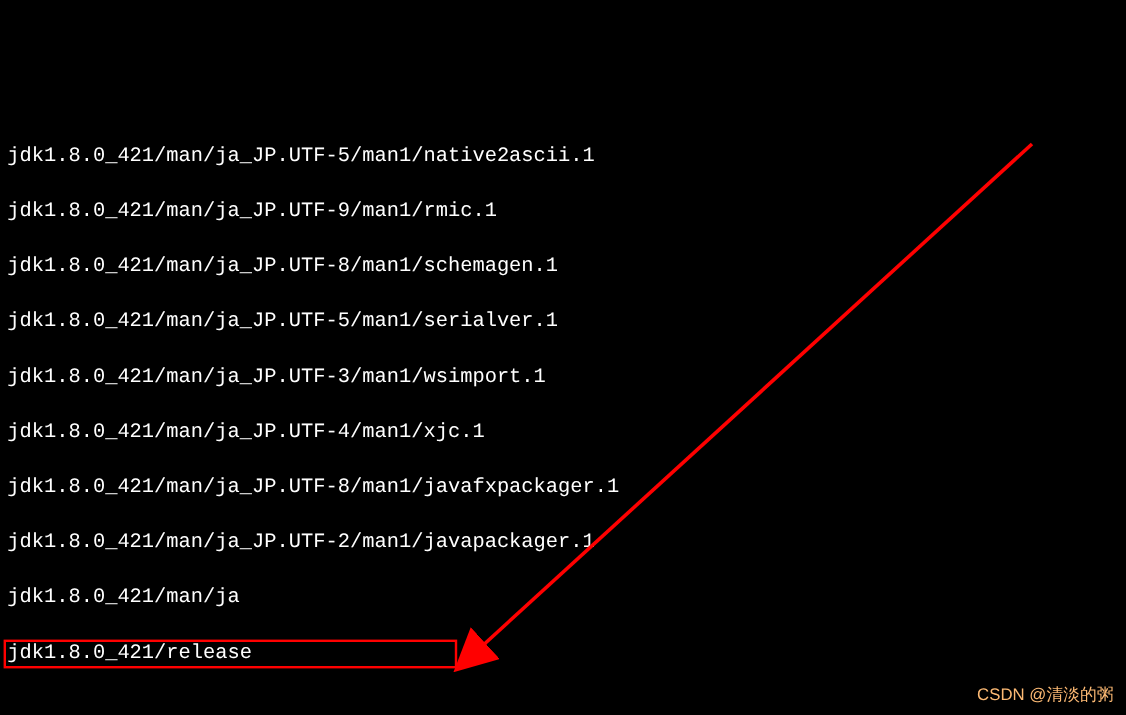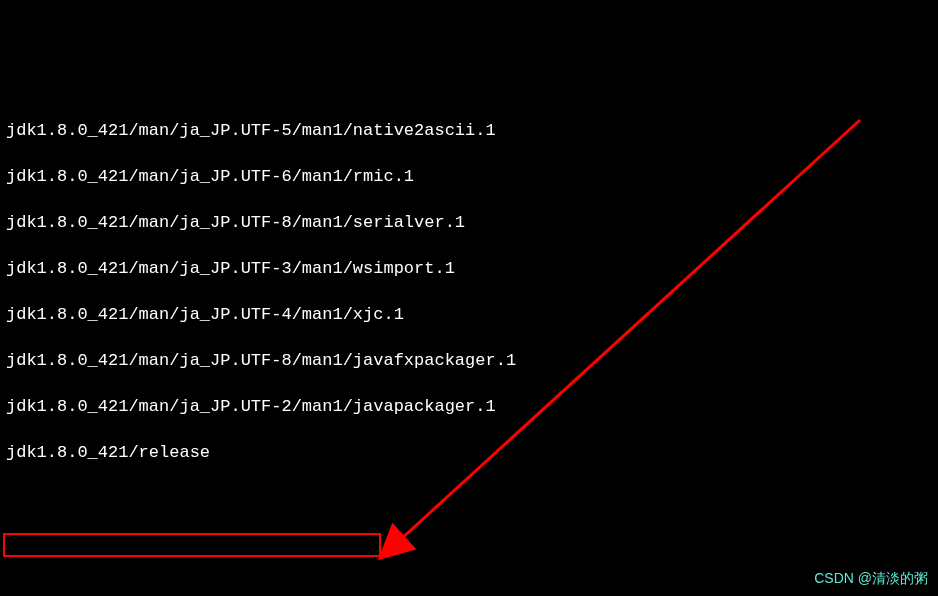--- a/index.html
+++ b/index.html
@@ -19,43 +19,45 @@
   .line { display: block; }
   .highlight-box {
     border: 2px solid #ff0000;
     position: absolute;
     pointer-events: none;
   }
   .watermark {
     position: absolute;
     right: 10px;
     bottom: 6px;
-    color: #5eead4;
+    color: #fdba74;
     font-size: 14px;
     font-family: sans-serif;
   }
   svg.arrow {
     position: absolute;
     top: 0; left: 0;
     pointer-events: none;
   }
 </style>
 </head>
 <body>
 
 
 
 <div>
 <span class="line">jdk1.8.0_421/man/ja_JP.UTF-5/man1/native2ascii.1</span>
-<span class="line">jdk1.8.0_421/man/ja_JP.UTF-6/man1/rmic.1</span>
-<span class="line">jdk1.8.0_421/man/ja_JP.UTF-8/man1/serialver.1</span>
+<span class="line">jdk1.8.0_421/man/ja_JP.UTF-9/man1/rmic.1</span>
+<span class="line">jdk1.8.0_421/man/ja_JP.UTF-8/man1/schemagen.1</span>
+<span class="line">jdk1.8.0_421/man/ja_JP.UTF-5/man1/serialver.1</span>
 <span class="line">jdk1.8.0_421/man/ja_JP.UTF-3/man1/wsimport.1</span>
 <span class="line">jdk1.8.0_421/man/ja_JP.UTF-4/man1/xjc.1</span>
 <span class="line">jdk1.8.0_421/man/ja_JP.UTF-8/man1/javafxpackager.1</span>
 <span class="line">jdk1.8.0_421/man/ja_JP.UTF-2/man1/javapackager.1</span>
+<span class="line">jdk1.8.0_421/man/ja</span>
 <span class="line">jdk1.8.0_421/release</span>
 
 
 
 
 
 
 
 
 

